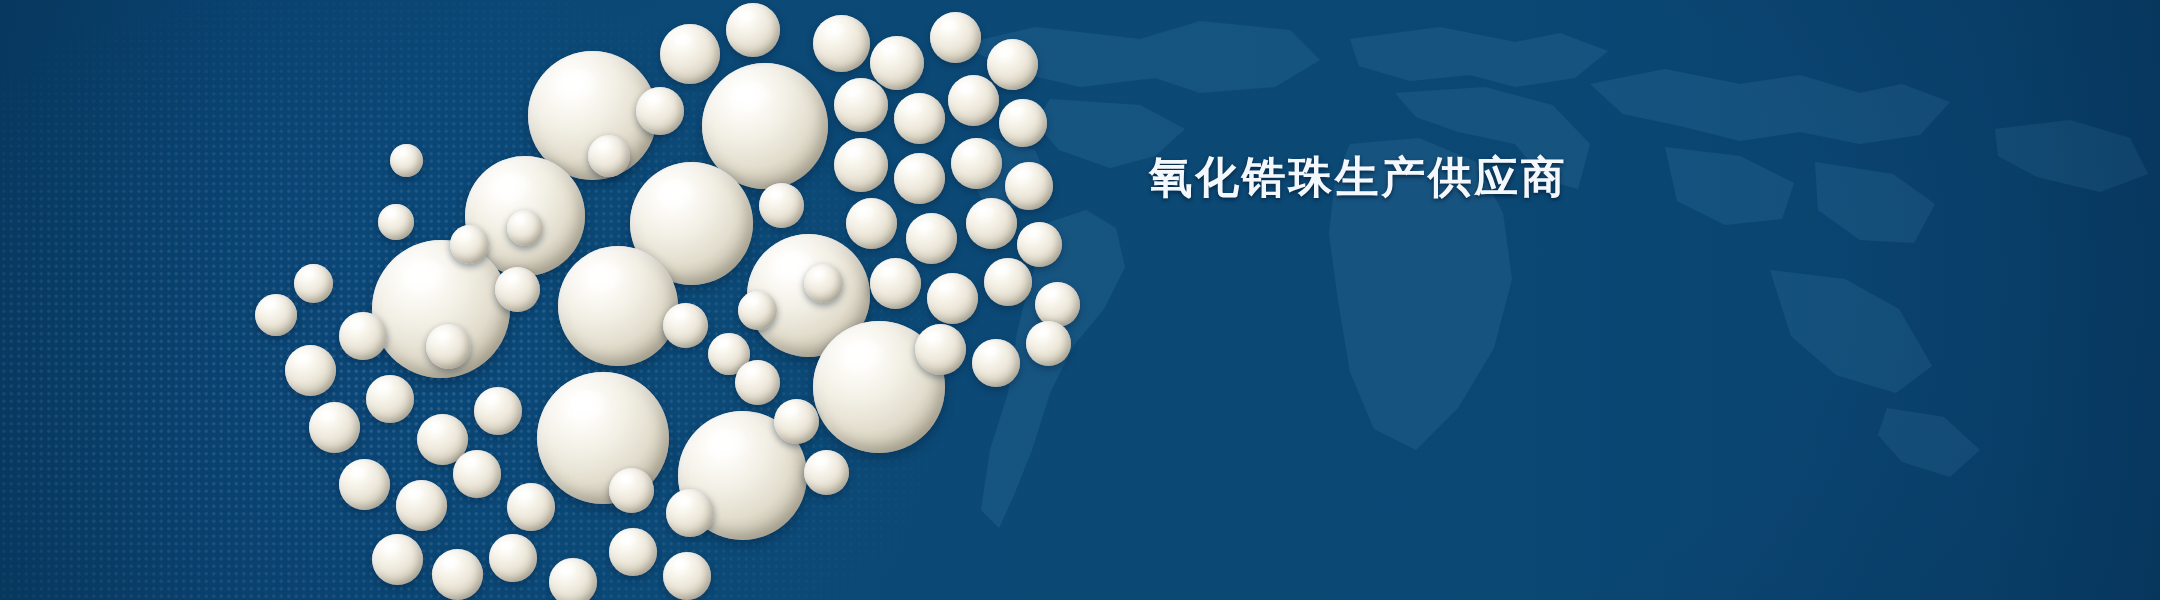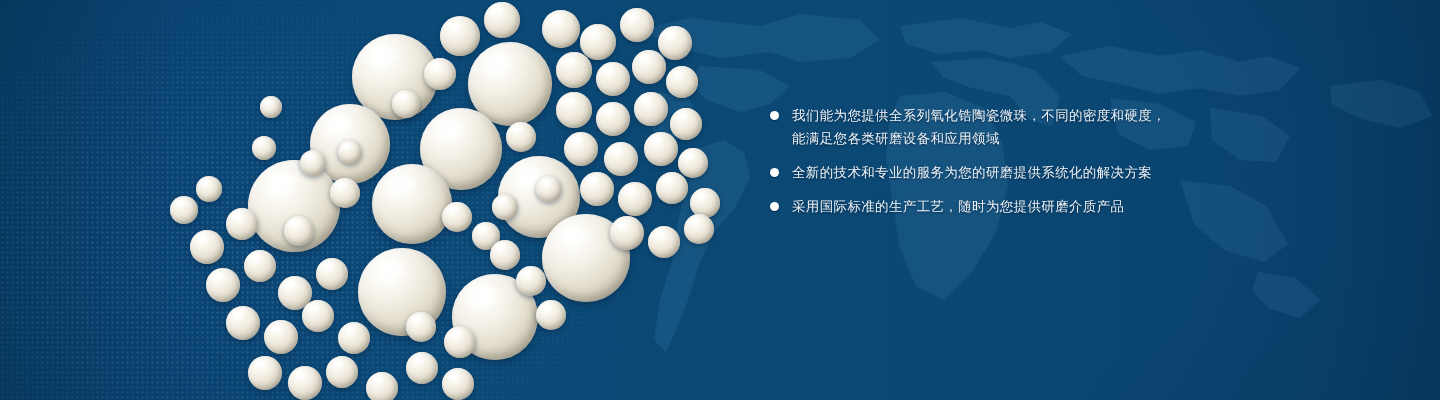--- a/index.html
+++ b/index.html
@@ -203,30 +203,16 @@
     <div class="bead sm" style="left:170px;top:196px;width:28px;height:28px;"></div>
     <div class="bead sm" style="left:196px;top:176px;width:26px;height:26px;"></div>
     <div class="bead sm" style="left:300px;top:150px;width:26px;height:26px;"></div>
     <div class="bead sm" style="left:252px;top:136px;width:24px;height:24px;"></div>
     <div class="bead sm" style="left:536px;top:176px;width:26px;height:26px;"></div>
     <div class="bead sm" style="left:338px;top:140px;width:24px;height:24px;"></div>
     <div class="bead sm" style="left:260px;top:96px;width:22px;height:22px;"></div>
   </div>
 
   <div class="content">
-    <ul class="bullets">
-      <li class="bullet">
-        <span class="dot"></span>
-        <span>我们能为您提供全系列氧化锆陶瓷微珠，不同的密度和硬度，</span>
-        <span class="line2">能满足您各类研磨设备和应用领域</span>
-      </li>
-      <li class="bullet">
-        <span class="dot"></span>
-        <span>全新的技术和专业的服务为您的研磨提供系统化的解决方案</span>
-      </li>
-      <li class="bullet">
-        <span class="dot"></span>
-        <span>采用国际标准的生产工艺，随时为您提供研磨介质产品</span>
-      </li>
-    </ul>
+    <h1 class="headline">氧化锆珠生产供应商</h1>
   </div>
 
 </div>
 
 </body></html>

